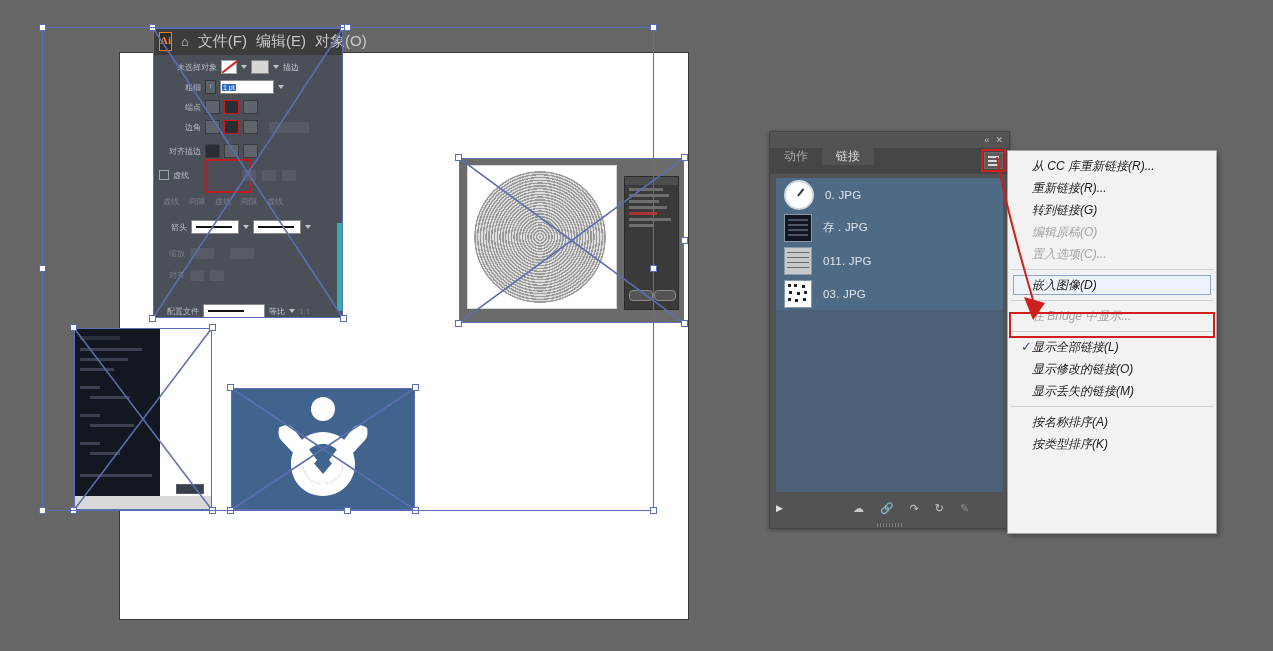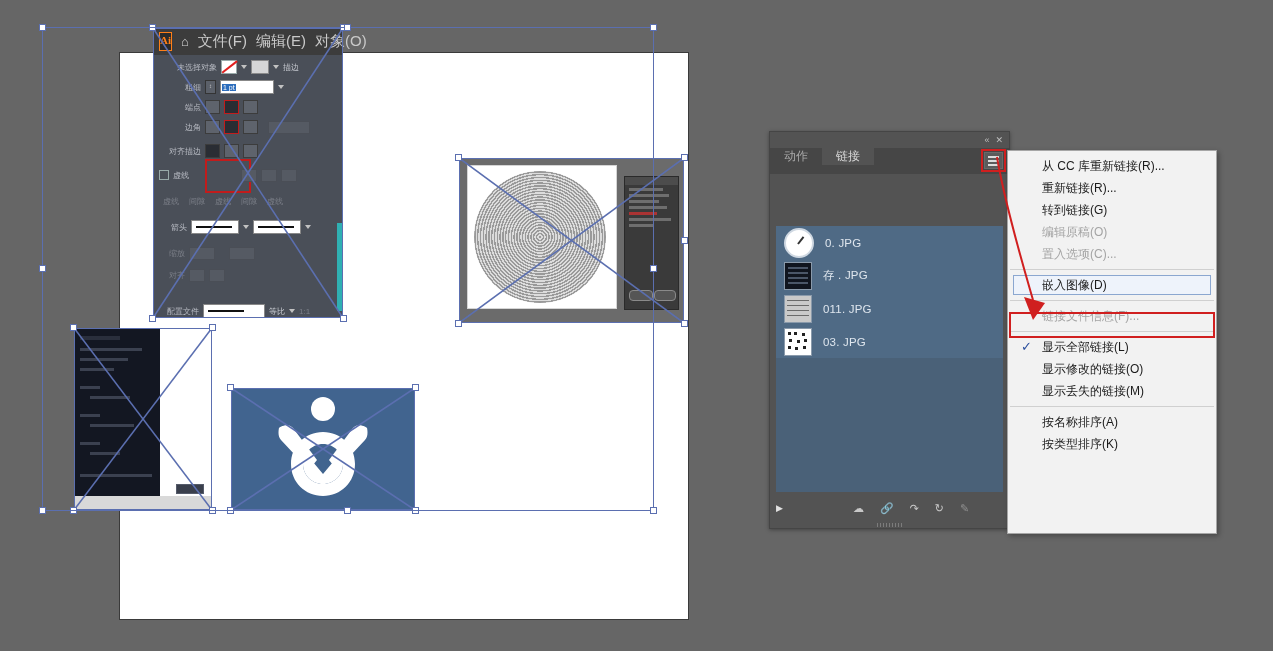--- a/index.html
+++ b/index.html
@@ -133,21 +133,21 @@
   .ptab.active{background:#535353;color:#d8d8d8;}
   #panel-menu-btn{
     position:absolute;right:6px;top:20px;width:19px;height:17px;background:#5b5b5b;
     border:1px solid #6a6a6a;box-sizing:border-box;padding:3px 3px;
   }
   #panel-menu-btn i{display:block;height:1.5px;background:#dcdcdc;margin-bottom:2.5px}
   #panel-menu-btn-hilite{
     position:absolute;right:3px;top:17px;width:25px;height:23px;border:2px solid #d01f1f;box-sizing:border-box;
   }
   #links-list{
-    position:absolute;left:6px;top:46px;right:6px;bottom:36px;background:#4a6178;overflow:hidden;margin-top:48px;
+    position:absolute;left:6px;top:46px;right:6px;bottom:36px;background:#4a6178;overflow:hidden;
   }
   .link-row{
     height:33px;display:flex;align-items:center;gap:11px;padding-left:8px;box-sizing:border-box;
   }
   .link-row.sel{background:#4f6a85}
   .link-thumb{width:26px;height:26px;flex:none;border:1px solid #8a9aab;background:#2d3a47;position:relative;overflow:hidden}
   .link-name{color:#dfe6ee;font-size:11.5px;letter-spacing:.2px}
   .thumb-clock{background:#fff;border-radius:50%;border:2px solid #cfd8e2;}
   .thumb-clock:after{content:"";position:absolute;left:11px;top:5px;width:2px;height:9px;background:#333;transform-origin:bottom center;transform:rotate(38deg)}
   .thumb-dark{background:#10151f}
@@ -168,21 +168,21 @@
 
   
   #flyout-menu{
     left:1007px;top:150px;width:210px;height:384px;
     background:#f2f2f2;border:1px solid #a6a6a6;box-sizing:border-box;
     box-shadow:2px 2px 5px rgba(0,0,0,.3);
     padding-top:4px;
   }
   .mi{
     height:22px;display:flex;align-items:center;position:relative;
-    font-size:12px;color:#1b1b1b;padding-left:34px;box-sizing:border-box;white-space:nowrap;
+    font-size:12px;color:#1b1b1b;padding-left:24px;box-sizing:border-box;white-space:nowrap;font-style:italic;
   }
   .mi.disabled{color:#a4a4a4}
   .mi .tick{position:absolute;left:13px;top:4px;color:#2b4f9e;font-size:13px;line-height:13px}
   .mi.highlight{}
   .msep{height:1px;background:#d0d0d0;margin:4px 2px}
   #embed-hilite{
     position:absolute;left:5px;top:1px;right:5px;bottom:1px;border:1px solid #8ba7d0;
     background:#eef3fb;box-sizing:border-box;
   }
   #embed-redbox{
@@ -475,21 +475,21 @@
   <div class="mi">重新链接(R)...</div>
   <div class="mi">转到链接(G)</div>
   <div class="mi disabled">编辑原稿(O)</div>
   <div class="mi disabled">置入选项(C)...</div>
   <div class="msep"></div>
   <div class="mi highlight">
     <div id="embed-hilite"></div>
     <span style="position:relative;z-index:2">嵌入图像(D)</span>
   </div>
   <div class="msep"></div>
-  <div class="mi disabled">链接文件信息(F)...</div>
+  <div class="mi disabled">在 Bridge 中显示...</div>
   <div class="msep"></div>
   <div class="mi">
     <span class="tick">✓</span>
     <span>显示全部链接(L)</span>
   </div>
   <div class="mi">显示修改的链接(O)</div>
   <div class="mi">显示丢失的链接(M)</div>
   <div class="msep"></div>
   <div class="mi">按名称排序(A)</div>
   <div class="mi">按类型排序(K)</div>

